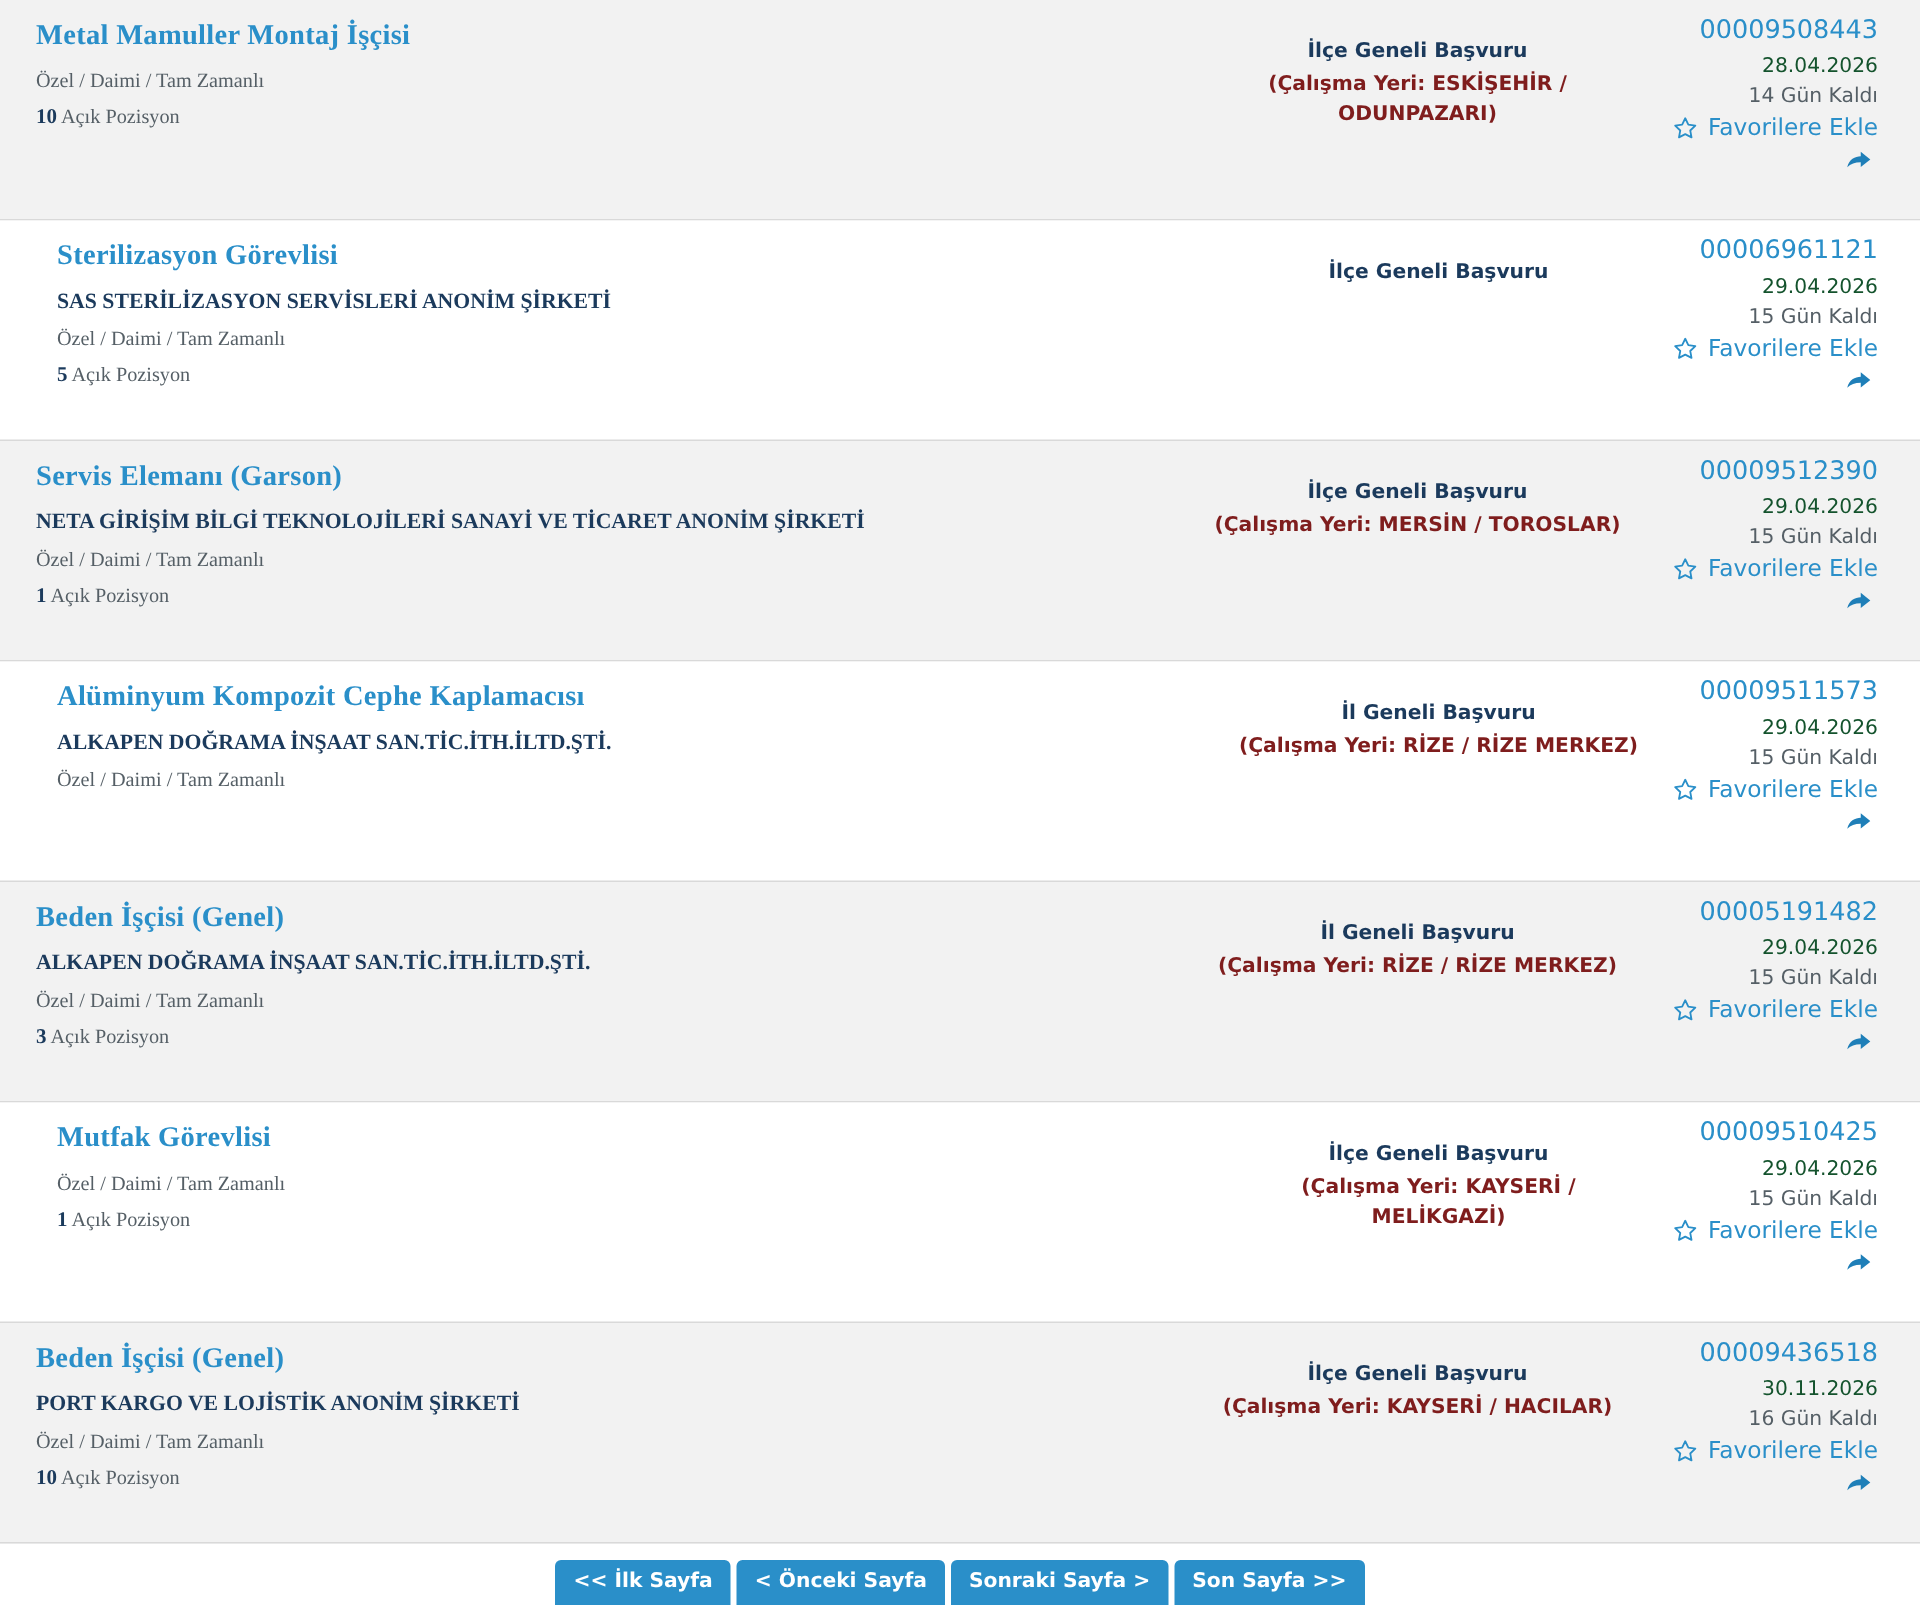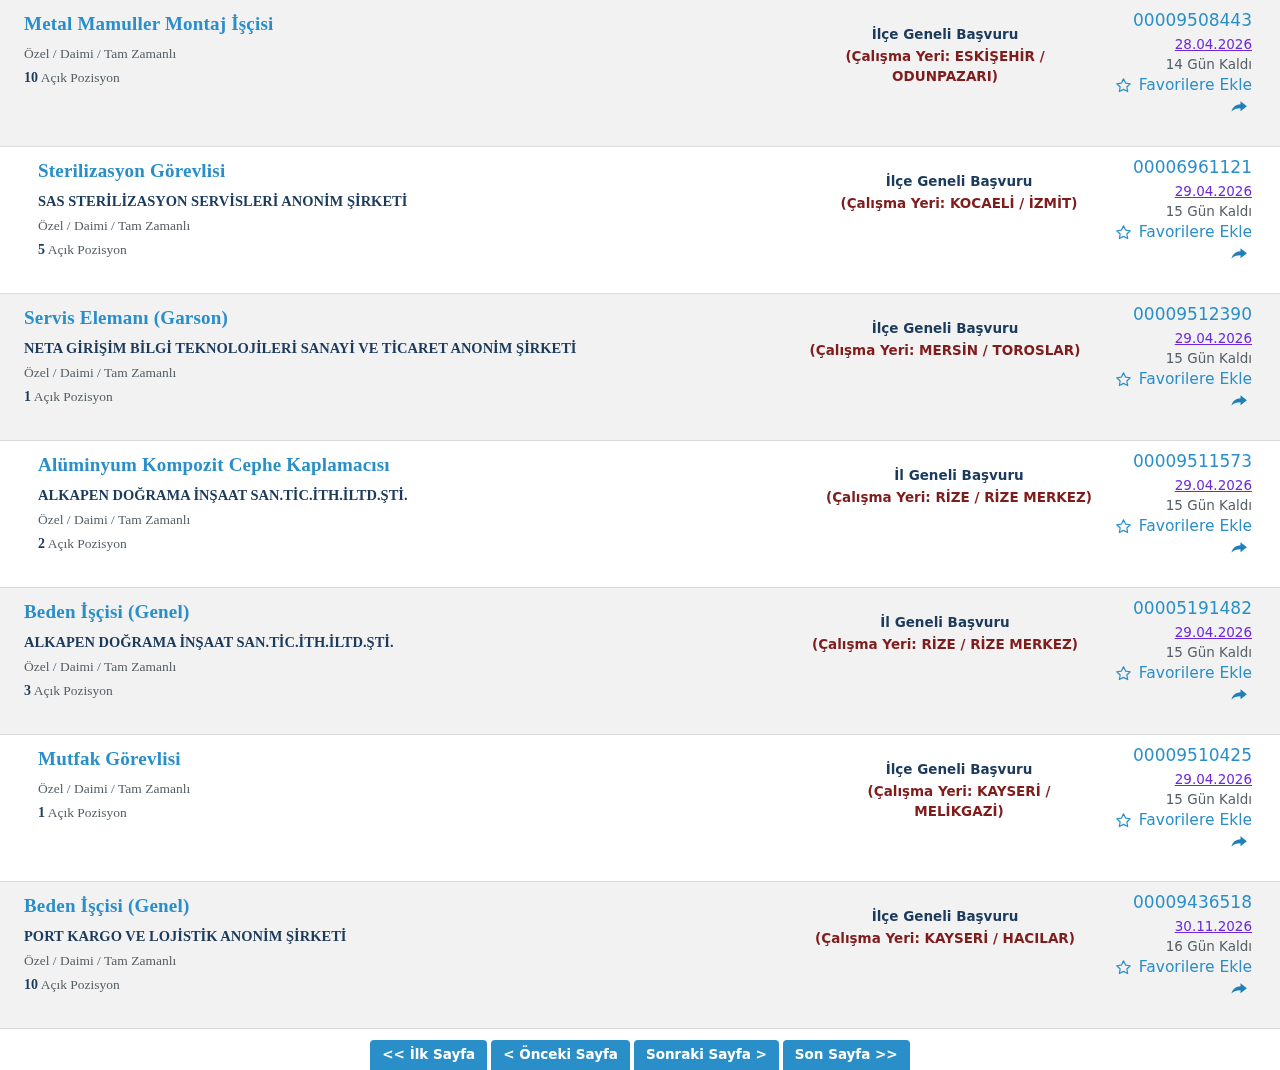--- a/index.html
+++ b/index.html
@@ -90,24 +90,23 @@
     line-height: 1.5;
   }
 
   .job-id {
     color: #2a8fc9;
     font-size: 17px;
     margin-bottom: 6px;
     cursor: pointer;
   }
   .date {
-    color: #6d28d9;
+    color: #14532d;
     font-size: 13.5px;
     margin-bottom: 4px;
-    text-decoration: underline;
   }
   .remaining {
     color: #555f66;
     font-size: 13.5px;
     margin-bottom: 4px;
   }
   .fav {
     color: #2a8fc9;
     font-size: 15.5px;
     display: flex;
@@ -189,21 +188,20 @@
 
     <div class="job-row plain">
       <div class="col-left">
         <div class="job-title">Sterilizasyon Görevlisi</div>
         <div class="company">SAS STERİLİZASYON SERVİSLERİ ANONİM ŞİRKETİ</div>
         <div class="meta">Özel / Daimi / Tam Zamanlı</div>
         <div class="positions"><span class="num">5</span> <span>Açık Pozisyon</span></div>
       </div>
       <div class="col-mid">
         <div class="scope">İlçe Geneli Başvuru</div>
-        <div class="place">(Çalışma Yeri: KOCAELİ / İZMİT)</div>
       </div>
       <div class="col-right">
         <div class="job-id">00006961121</div>
         <div class="date">29.04.2026</div>
         <div class="remaining">15 Gün Kaldı</div>
         <div class="fav">
           <span class="star">
             <svg viewBox="0 0 24 24" width="17" height="17">
                 <path d="M12 2.6l2.9 6 6.6.9-4.8 4.6 1.2 6.5L12 17.5 6.1 20.6l1.2-6.5L2.5 9.5l6.6-.9z" fill="none" stroke="#2a8fc9" stroke-width="1.7" stroke-linejoin="round"></path>
               </svg>
@@ -247,21 +245,20 @@
             </svg>
         </div>
       </div>
     </div>
 
     <div class="job-row plain">
       <div class="col-left">
         <div class="job-title">Alüminyum Kompozit Cephe Kaplamacısı</div>
         <div class="company">ALKAPEN DOĞRAMA İNŞAAT SAN.TİC.İTH.İLTD.ŞTİ.</div>
         <div class="meta">Özel / Daimi / Tam Zamanlı</div>
-        <div class="positions"><span class="num">2</span> <span>Açık Pozisyon</span></div>
       </div>
       <div class="col-mid">
         <div class="scope">İl Geneli Başvuru</div>
         <div class="place">(Çalışma Yeri: RİZE / RİZE MERKEZ)</div>
       </div>
       <div class="col-right">
         <div class="job-id">00009511573</div>
         <div class="date">29.04.2026</div>
         <div class="remaining">15 Gün Kaldı</div>
         <div class="fav">

